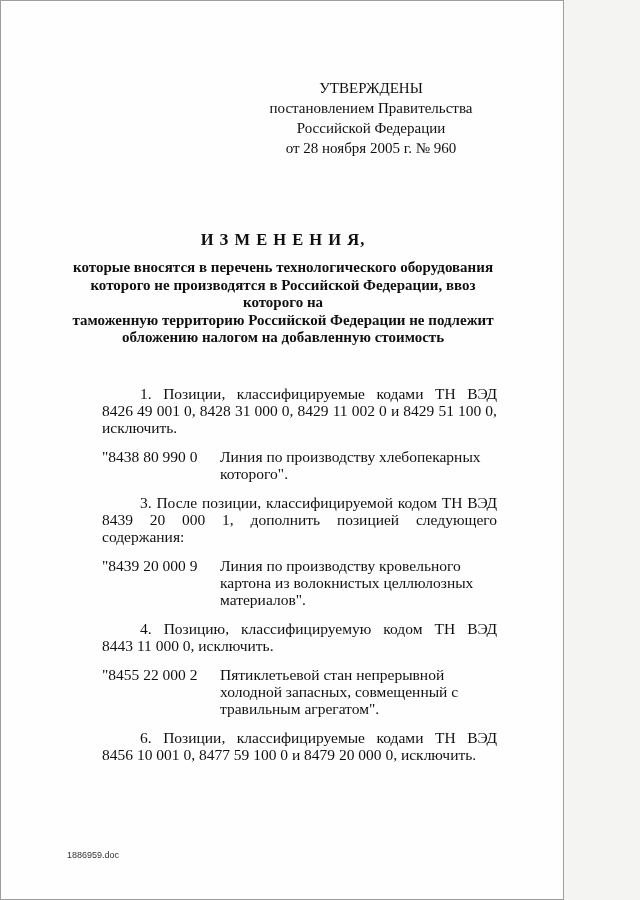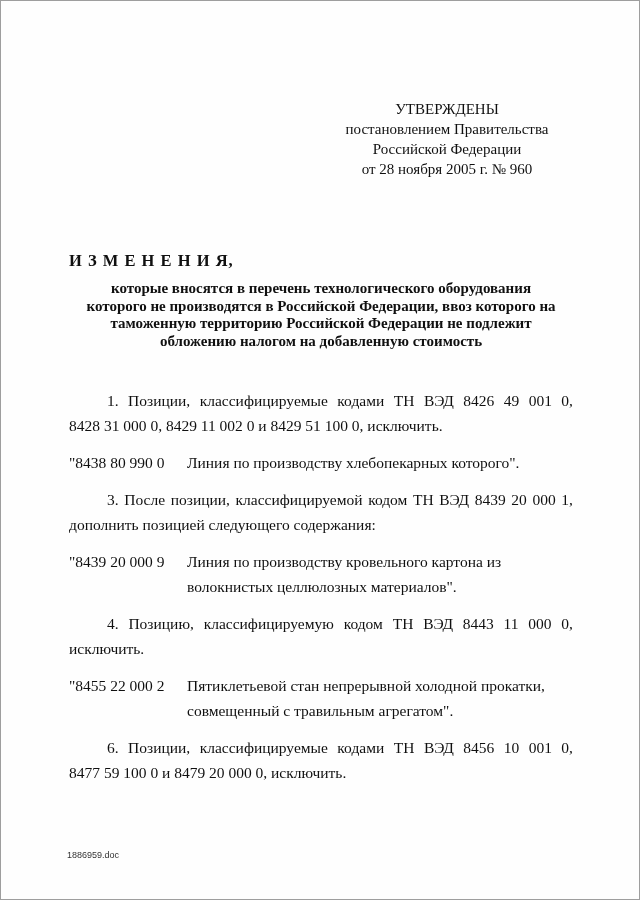--- a/index.html
+++ b/index.html
@@ -3,52 +3,53 @@
 <meta charset="utf-8">
 <style>
   html, body { margin: 0; padding: 0; }
   body {
     width: 640px; height: 900px;
     background: #f4f4f2;
     font-family: "Liberation Serif", "DejaVu Serif", serif;
   }
   .page {
     position: relative;
-    width: 640px; height: 900px;
+    width: 564px; height: 900px;
     box-sizing: border-box;
     background: #fefefe;
     border: 1px solid #9e9e9e;
-    padding: 98px 66px 0 68px;
+    padding: 77px 66px 0 68px;
     color: #101010;
     font-size: 15.5px;
   }
   .approval {
     width: 252px;
     margin: 0 0 0 auto;
     text-align: center;
     font-size: 15px;
     line-height: 20px;
   }
   .doc-title {
     margin: 72px 0 0 0;
-    text-align: left;
+    text-align: center;
     font-size: 16.5px;
     font-weight: bold;
     letter-spacing: 1px;
   }
   .doc-subtitle {
     margin: 9px auto 0 auto;
     text-align: center;
     font-weight: bold;
     font-size: 15px;
     line-height: 17.6px;
   }
   .doc-body {
     margin-top: 38px;
-    line-height: 25px;
+    line-height: 17px;
+    margin-left: 33px;
   }
   .para {
     margin: 0;
     text-indent: 38px;
     text-align: justify;
   }
   .entry {
     display: flex;
     margin: 12px 0;
   }
@@ -101,21 +102,21 @@
 
     <div class="entry">
       <span class="code">"8439&nbsp;20&nbsp;000&nbsp;9</span>
       <span class="desc">Линия по производству кровельного картона из волокнистых целлюлозных материалов".</span>
     </div>
 
     <p class="para">4. Позицию, классифицируемую кодом ТН&nbsp;ВЭД 8443&nbsp;11&nbsp;000&nbsp;0, исключить.</p>
 
     <div class="entry">
       <span class="code">"8455&nbsp;22&nbsp;000&nbsp;2</span>
-      <span class="desc">Пятиклетьевой стан непрерывной холодной прокатки, совмещенный с травильным агрегатом".</span>
+      <span class="desc">Пятиклетьевой стан непрерывной холодной запасных, совмещенный с травильным агрегатом".</span>
     </div>
 
     <p class="para">6. Позиции, классифицируемые кодами ТН&nbsp;ВЭД 8456&nbsp;10&nbsp;001&nbsp;0, 8477&nbsp;59&nbsp;100&nbsp;0 и 8479&nbsp;20&nbsp;000&nbsp;0, исключить.</p>
   </div>
 
   <div class="footer">1886959.doc</div>
 
 </div>
 
 </body></html>

